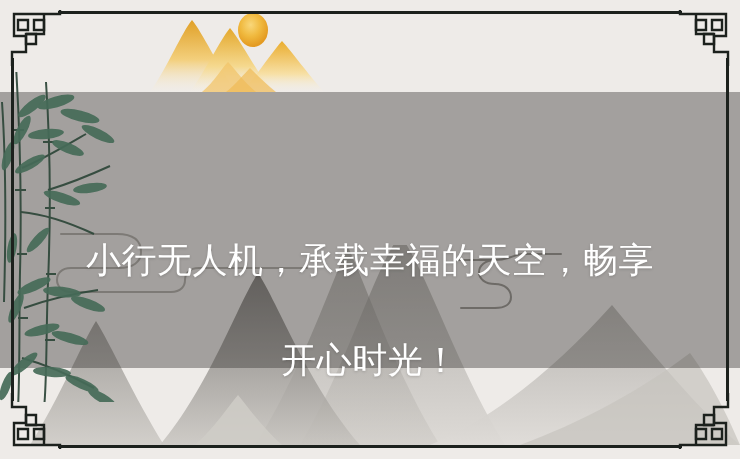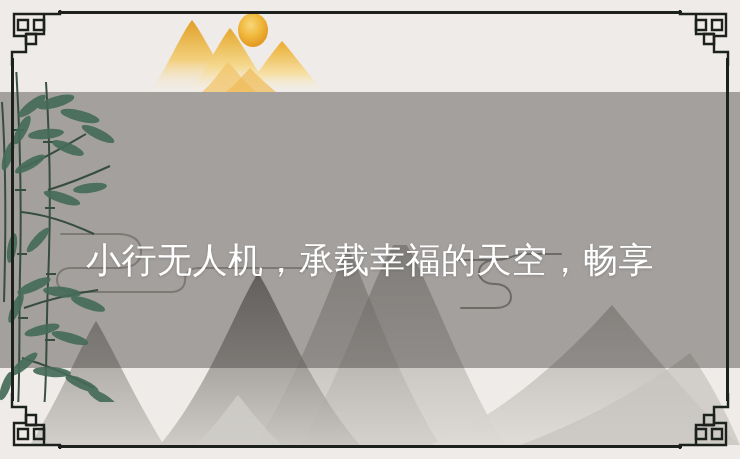--- a/index.html
+++ b/index.html
@@ -255,20 +255,21 @@
       <ellipse cx="30" cy="292" rx="17" ry="4.8" transform="rotate(-40 30 292)"></ellipse>
       <ellipse cx="58" cy="300" rx="19" ry="5" transform="rotate(4 58 300)"></ellipse>
       <ellipse cx="88" cy="312" rx="18" ry="5" transform="rotate(24 88 312)"></ellipse>
       <ellipse cx="108" cy="326" rx="16" ry="4.6" transform="rotate(30 108 326)"></ellipse>
       <ellipse cx="12" cy="314" rx="15" ry="4.4" transform="rotate(-70 12 314)"></ellipse>
     </g>
   </svg>
 
   <div class="headline">
     <span class="l1">小行无人机，承载幸福的天空，畅享</span>
+    <span class="l2">开心时光！</span>
   </div>
 
   <div class="rule rule-top"></div>
   <div class="rule rule-bottom"></div>
   <div class="rule rule-left"></div>
   <div class="rule rule-right"></div>
 
   <svg class="corner corner-tl" width="62" height="62" viewBox="0 0 62 62">
     <g fill="none" stroke="#1c211d" stroke-width="2.4">
       <path d="M4 60 V 46 H 18 V 30 H 6 V 8 H 52 V 4"></path>

